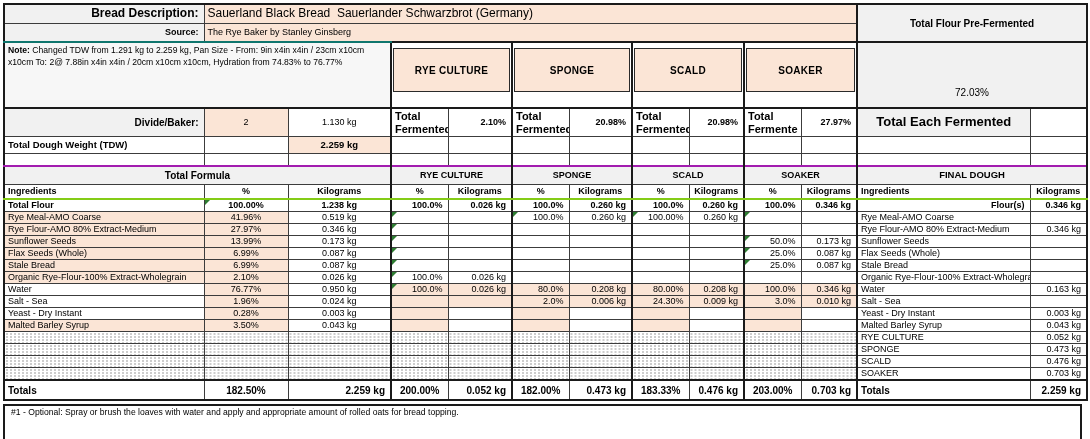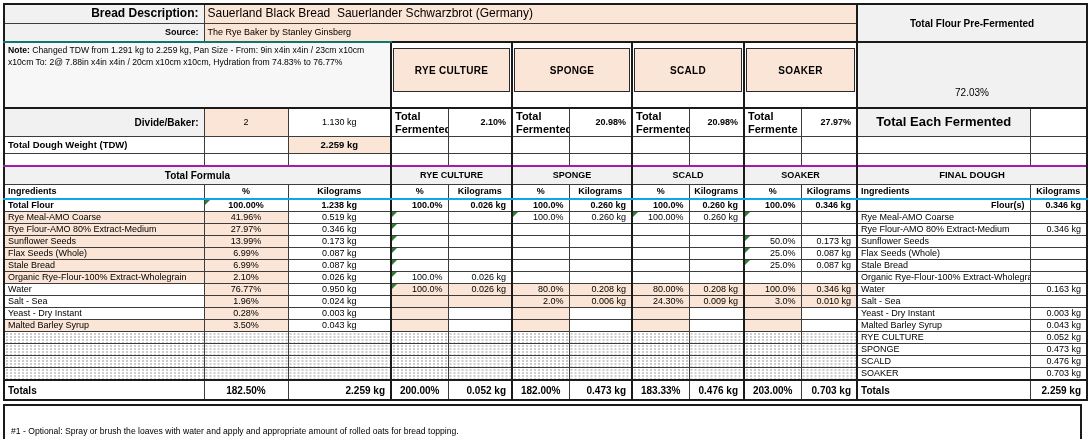--- a/index.html
+++ b/index.html
@@ -16,32 +16,32 @@
   td.br2{border-right:2px solid #1a1a1a}
   tr.r-desc td{height:18px;font-size:12px}
   tr.r-src td{height:17px}
   tr.r-note td{height:55px;border-top:2px solid #1a1a1a}
   tr.r-div td{height:27px;border-bottom:1px solid #3c3c3c}
   tr.r-div td,tr.r-tdw td{border-top:2px solid #1a1a1a}
   tr.r-tdw td{height:16px;border-top-width:1px}
   tr.r-note td.note-cell{border-top:2px solid #0f766e}
   tr.r-sp td{height:11px}
   tr.r-sec td{height:17px;border-top:2px solid #a21caf;font-size:10px}
-  tr.r-colh td{height:13px;border-bottom:2px solid #0ea5e9}
+  tr.r-colh td{height:13px;border-bottom:2px solid #84cc16}
   tr.totals-row td{height:18px;font-size:10px;border-top:2px solid #1a1a1a}
   .note-cell{white-space:normal!important;font-size:8.6px;line-height:1.35;vertical-align:top;padding-top:2px;background:#f7f7f7;}
   .tf-lbl{white-space:normal!important;font-weight:bold;font-size:11px;vertical-align:middle;line-height:1.15;}
   .tf-val{font-weight:bold;}
   .pf-wrap{padding:5px 1px 3px 1px;vertical-align:top;}
   .pfbox{height:42px;border:1px solid #2a2a2a;background:#fbe5d6;display:flex;align-items:center;justify-content:center;font-weight:bold;font-size:10px;letter-spacing:.3px;}
   .pref-pct{vertical-align:bottom;padding-bottom:9px;font-weight:normal;font-size:10px;}
   .tri{position:absolute;top:0;left:0;width:0;height:0;border-top:5px solid #2e7d32;border-right:5px solid transparent;}
   .notes-box{width:1079px;border:2px solid #1a1a1a;margin-top:3px;height:62px;padding:1px 6px;box-sizing:border-box;}
   .notes-title{font-weight:bold;font-size:10.5px;}
-  .notes-text{font-size:8.6px;margin-top:19px;}
+  .notes-text{font-size:8.6px;margin-top:0;}
 </style>
 </head>
 <body>
 
 <div class="sheet">
 <table>
 <colgroup>
   <col style="width:200px">
         <col style="width:84px">
         <col style="width:103px">

